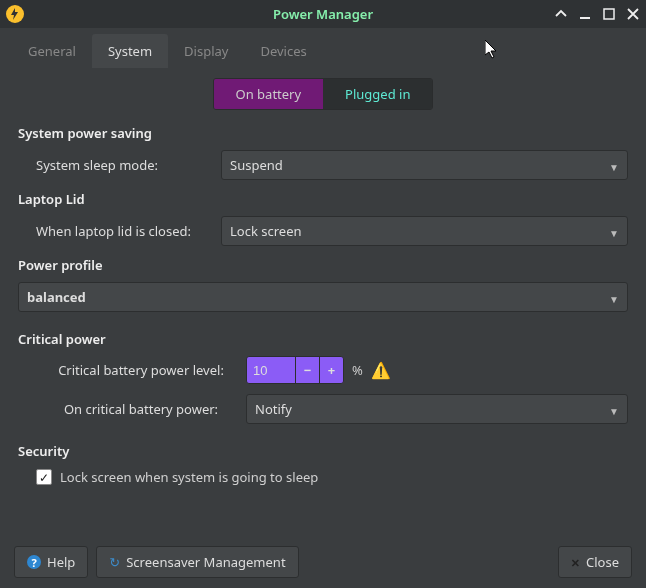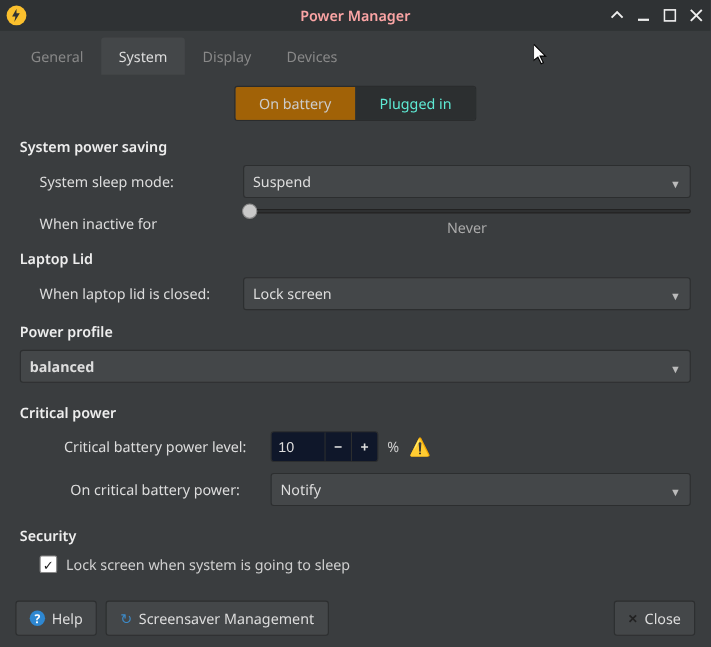--- a/index.html
+++ b/index.html
@@ -27,21 +27,21 @@
   border-radius: 50%;
   display: flex; align-items: center; justify-content: center;
   font-size: 12px;
   color: #333;
 }
 .title-text {
   position: absolute;
   left: 0; right: 0;
   text-align: center;
   font-weight: 600;
-  color: #fca5a5;
+  color: #86efac;
   pointer-events: none;
 }
 .win-controls { margin-left: auto; display: flex; gap: 10px; align-items: center; }
 .win-btn { width: 14px; height: 14px; color: #eee; cursor: pointer; display:flex; align-items:center; justify-content:center; }
 .cursor-arrow {
   position: absolute;
   left: 485px; top: 40px;
   pointer-events: none;
   z-index: 100;
 }
@@ -67,21 +67,21 @@
 }
 .toggle-row { display: flex; justify-content: center; margin-bottom: 14px; }
 .toggle-group {
   display: flex;
   border: 1px solid #2a2c2d;
   border-radius: 3px;
   overflow: hidden;
 }
 .toggle-btn {
   padding: 6px 22px;
-  background: #a16207;
+  background: #701a75;
   color: #ccc;
   cursor: pointer;
 }
 .toggle-btn.active {
   background: #2c2f30;
   color: #5eead4;
 }
 .section-title {
   font-weight: 600;
   color: #eee;
@@ -122,21 +122,21 @@
   width: 14px; height: 14px;
   border-radius: 50%;
   background: #c9c9c9;
   position: absolute;
   left: -2px; top: -6px;
   border: 1px solid #888;
 }
 .slider-label { margin-top: 4px; color: #aaa; font-size: 13px; }
 .spinner {
   display:flex; align-items:flex-end;
-  background:#0f172a; border:1px solid #2c2e2f; border-radius:3px;
+  background:#8b5cf6; border:1px solid #2c2e2f; border-radius:3px;
   overflow:hidden;
 }
 .spinner input {
   width: 48px; background: transparent; border: none; color: #ddd;
   padding: 5px 6px; font-size:13px;
 }
 .spin-btn {
   width: 24px; height: 26px;
   display:flex; align-items:center; justify-content:center;
   color:#ddd; cursor:pointer; border-left:1px solid #2c2e2f;
@@ -236,29 +236,20 @@
     </div>
 
     <div class="section-title">System power saving</div>
     <div class="form-row">
       <div class="form-label">System sleep mode:</div>
       <div class="select">
         <span>Suspend</span>
         <span class="chev">▼</span>
       </div>
     </div>
-    <div class="form-row">
-      <div class="form-label">When inactive for</div>
-      <div class="slider-wrap">
-        <div class="slider-track">
-          <div class="slider-thumb"></div>
-        </div>
-        <div class="slider-label">Never</div>
-      </div>
-    </div>
 
     <div class="section-title">Laptop Lid</div>
     <div class="form-row">
       <div class="form-label">When laptop lid is closed:</div>
       <div class="select">
         <span>Lock screen</span>
         <span class="chev">▼</span>
       </div>
     </div>
 

